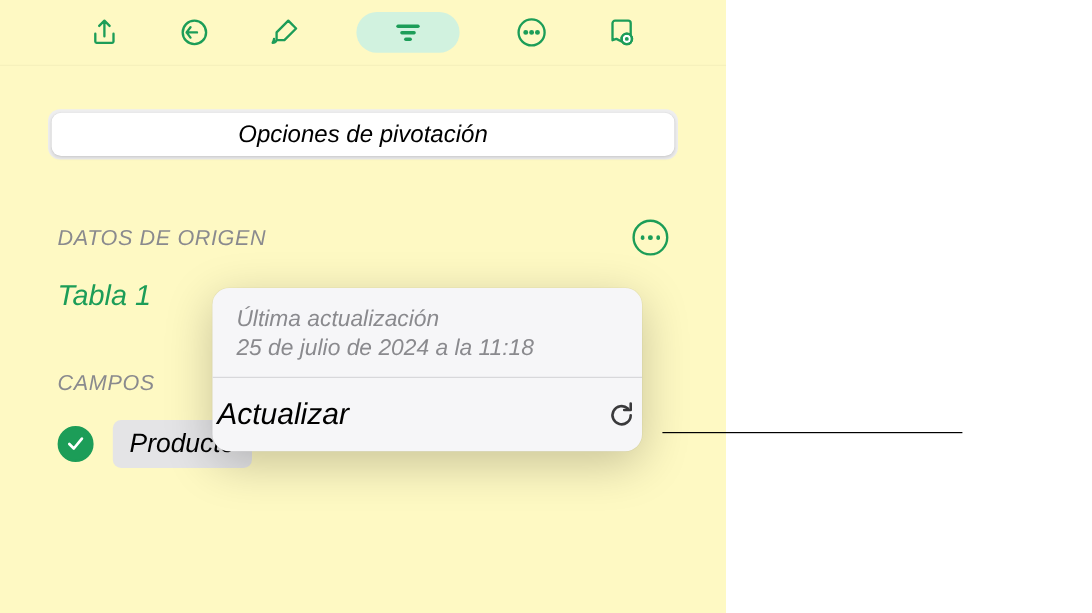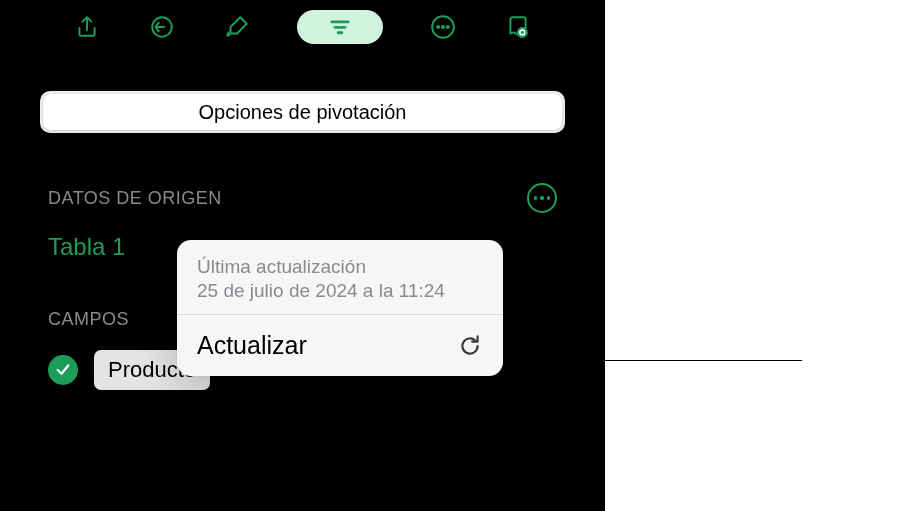--- a/index.html
+++ b/index.html
@@ -11,22 +11,23 @@
     body {
       width: 910px;
       height: 511px;
       background: #fff;
       position: relative;
       overflow: hidden;
     }
     .panel {
       width: 605px;
       height: 511px;
-      background: #000000;
+      background: #fef9c3;
       position: relative;
+      font-style: italic;
     }
     
     .toolbar {
       height: 55px;
       display: flex;
       align-items: center;
       justify-content: space-around;
       padding: 0 50px;
       border-bottom: 1px solid rgba(0,0,0,0.03);
     }
@@ -160,21 +161,21 @@
       border-radius: 7px;
       padding: 7px 14px;
       font-size: 22px;
       color: #000;
     }
     
     .popover {
       position: absolute;
       left: 177px;
       top: 240px;
-      width: 326px;
+      width: 358px;
       background: #f6f6f8;
       border-radius: 14px;
       box-shadow: 0 10px 40px rgba(0,0,0,0.22), 0 0 0 0.5px rgba(0,0,0,0.05);
       overflow: hidden;
     }
     .pop-top {
       padding: 16px 20px 12px 20px;
     }
     .pop-label {
       font-size: 19px;
@@ -183,21 +184,21 @@
     .pop-date {
       font-size: 19px;
       color: #8a8a8e;
       margin-top: 2px;
     }
     .pop-divider {
       height: 1px;
       background: #d8d8db;
     }
     .pop-row {
-      padding: 16px 20px;
+      padding: 16px 4px;
       display: flex;
       align-items: center;
       justify-content: space-between;
       gap: 20px;
     }
     .pop-action {
       font-size: 25px;
       color: #000;
       font-weight: 400;
     }
@@ -293,21 +294,21 @@
             <path d="M5 12l5 5 9-11" stroke-linecap="round" stroke-linejoin="round"></path>
           </svg>
       </div>
       <div class="field-chip">Producto</div>
     </div>
   </div>
 
   <div class="popover">
     <div class="pop-top">
       <div class="pop-label">Última actualización</div>
-      <div class="pop-date">25 de julio de 2024 a la 11:24</div>
+      <div class="pop-date">25 de julio de 2024 a la 11:18</div>
     </div>
     <div class="pop-divider"></div>
     <div class="pop-row">
       <div class="pop-action">Actualizar</div>
       <div class="refresh-icon">
         <svg viewBox="0 0 24 24">
             <path d="M19 12a7 7 0 11-2.2-5.1" fill="none" stroke="#3a3a3c" stroke-width="2" stroke-linecap="round"></path>
             <path d="M19 3v5h-5" fill="none" stroke="#3a3a3c" stroke-width="2" stroke-linecap="round" stroke-linejoin="round"></path>
           </svg>
       </div>

